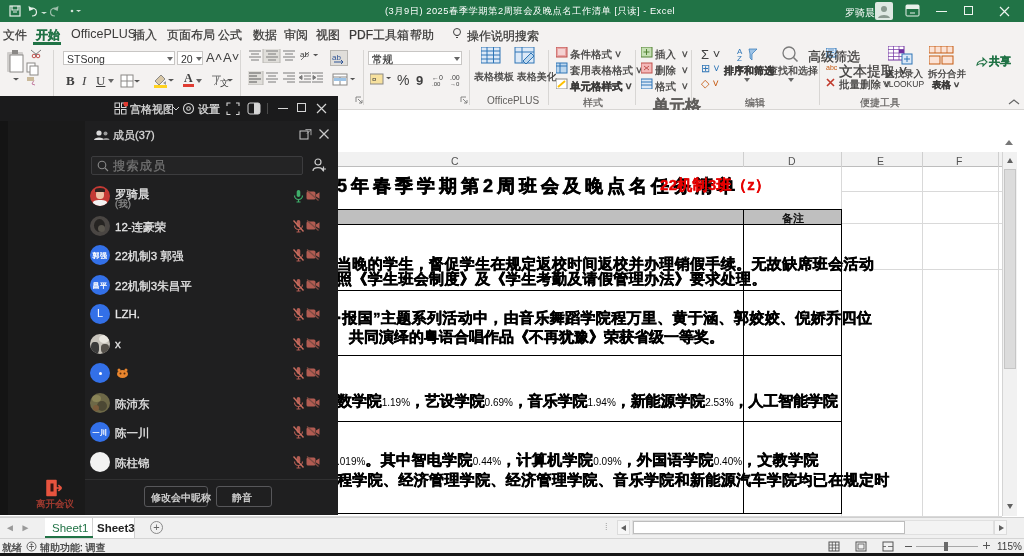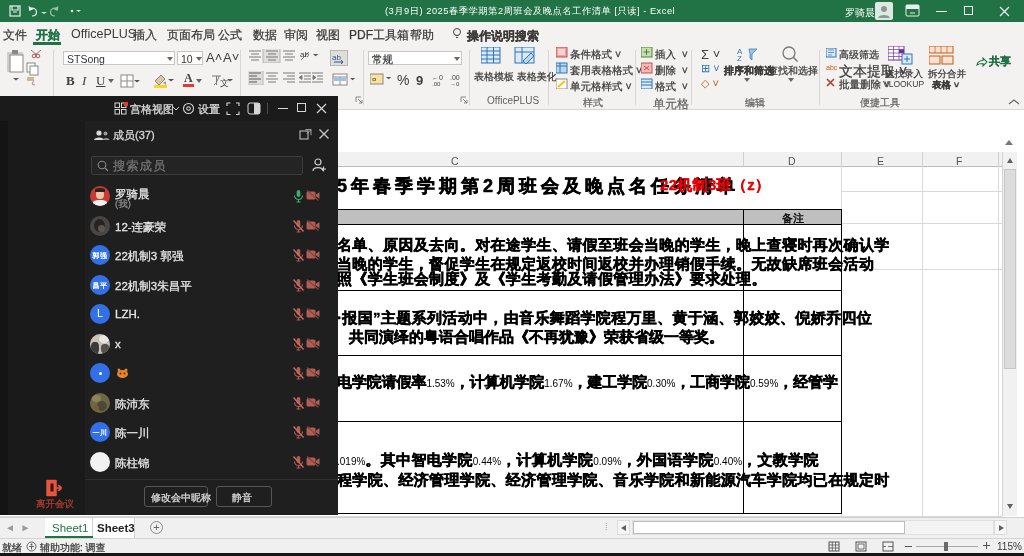--- a/index.html
+++ b/index.html
@@ -62,21 +62,21 @@
 <div class="ab nw cjk" style="left:218px;top:5px;font-weight:normal;-webkit-text-stroke:.25px #3b3a39">公式</div>
 <div class="ab nw cjk" style="left:253px;top:5px;font-weight:normal;-webkit-text-stroke:.25px #3b3a39">数据</div>
 <div class="ab nw cjk" style="left:284px;top:5px;font-weight:normal;-webkit-text-stroke:.25px #3b3a39">审阅</div>
 <div class="ab nw cjk" style="left:316px;top:5px;font-weight:normal;-webkit-text-stroke:.25px #3b3a39">视图</div>
 <div class="ab nw cjk" style="left:349px;top:5px;font-weight:normal;-webkit-text-stroke:.25px #3b3a39">PDF工具箱</div>
 <div class="ab nw cjk" style="left:410px;top:5px;font-weight:normal;-webkit-text-stroke:.25px #3b3a39">帮助</div>
 <svg class="ab" style="left:451px;top:4px" width="12" height="16">
         <circle cx="6" cy="6" r="3.5" stroke="#444" fill="none"></circle>
         <path d="M4.5 9.5h3M5 11.5h2" stroke="#444"></path>
       </svg>
-<div class="ab nw cjk" style="left:467px;top:6px;font-weight:bold;-webkit-text-stroke:.25px #3b3a39">操作说明搜索</div>
+<div class="ab nw cjk" style="left:467px;top:6px;font-weight:normal;-webkit-text-stroke:.25px #3b3a39">操作说明搜索</div>
 </div>
 
 <div class="ab" style="left:0;top:46px;width:1024px;height:64px;background:#f4f2f1;border-bottom:1px solid #d8d6d4"></div>
 <div class="ab" id="ribbon" style="left:0;top:0;width:1024px;height:110px">
 
 <div class="vline" style="left:53px;top:50px;height:55px"></div>
 <div class="vline" style="left:240px;top:50px;height:55px"></div>
 <div class="vline" style="left:363px;top:50px;height:55px"></div>
 <div class="vline" style="left:469px;top:50px;height:55px"></div>
 <div class="vline" style="left:548px;top:50px;height:55px"></div>
@@ -100,21 +100,21 @@
         <rect x="4" y="4" width="8" height="9" fill="#fff" stroke="#8a8886"></rect>
 <path d="M2 17l6 1-2 4 3 1" stroke="#c27ba0" fill="none"></path>
         <rect x="1" y="15" width="7" height="4" fill="#c9b99a"></rect>
 </svg>
 <path class="ab">
 
 <div class="ab" style="left:63px;top:51px;width:112px;height:14px;background:#fff;border:1px solid #c8c6c4"></div>
 <div class="ab nw" style="left:67px;top:53px;font-size:10.5px;color:#333">STSong</div>
 <div class="ab" style="left:167px;top:57px;width:0;height:0;border-left:3px solid transparent;border-right:3px solid transparent;border-top:4px solid #666"></div>
 <div class="ab" style="left:177px;top:51px;width:26px;height:14px;background:#fff;border:1px solid #c8c6c4"></div>
-<div class="ab nw" style="left:181px;top:53px;font-size:10.5px;color:#333">10</div>
+<div class="ab nw" style="left:181px;top:53px;font-size:10.5px;color:#333">20</div>
 <div class="ab" style="left:196px;top:57px;width:0;height:0;border-left:3px solid transparent;border-right:3px solid transparent;border-top:4px solid #666"></div>
 <div class="ab nw" style="left:206px;top:50px;font-size:13px;color:#404040">A˄</div>
 <div class="ab nw" style="left:223px;top:50px;font-size:13px;color:#404040">A˅</div>
 <div class="ab nw" style="left:66px;top:73px;font-size:13px;font-weight:bold;color:#404040;font-family:'Liberation Serif'">B</div>
 <div class="ab nw" style="left:82px;top:73px;font-size:13px;font-style:italic;color:#404040;font-family:'Liberation Serif'">I</div>
 <div class="ab nw" style="left:96px;top:73px;font-size:13px;text-decoration:underline;color:#404040;font-family:'Liberation Serif'">U</div>
 <div class="ab" style="left:108px;top:79px;width:0;height:0;border-left:3px solid transparent;border-right:3px solid transparent;border-top:4px solid #666"></div>
 <svg class="ab" style="left:120px;top:74px" width="20" height="14">
           <rect x="1" y="1" width="12" height="12" fill="#fff" stroke="#8a8886"></rect>
           <path d="M1 7h12M7 1v12" stroke="#8a8886"></path>
@@ -221,21 +221,21 @@
             <rect x="0" y="0" width="11" height="10" fill="#bdd7ee" stroke="#2e75b6"></rect>
             <path d="M0 3h11M4 0v10" stroke="#2e75b6"></path>
           </g>
 <g transform="translate(0 32)">
             <rect x="0" y="0" width="11" height="10" fill="#fff" stroke="#8a8886"></rect>
             <path d="M2 8l7-6" stroke="#ffc000" stroke-width="2"></path>
           </g>
 </svg>
 <div class="ab nw cjk" style="left:570px;top:48px;font-size:10.5px;color:#3b3a39;font-weight:normal;-webkit-text-stroke:.25px #3b3a39">条件格式 ˅</div>
 <div class="ab nw cjk" style="left:570px;top:64px;font-size:10.5px;color:#3b3a39;font-weight:normal;-webkit-text-stroke:.25px #3b3a39">套用表格格式 ˅</div>
-<div class="ab nw cjk" style="left:570px;top:80px;font-size:10.5px;color:#3b3a39;font-weight:normal;-webkit-text-stroke:.25px #3b3a39">单元格样式 ˅</div>
+<div class="ab nw cjk" style="left:570px;top:80px;font-size:10.5px;color:#3b3a39;font-weight:bold;-webkit-text-stroke:.25px #3b3a39">单元格样式 ˅</div>
 
 <svg class="ab" style="left:641px;top:47px" width="12" height="42">
 <rect x="0" y="0" width="11" height="10" fill="#c6e0b4" stroke="#538135"></rect>
           <path d="M5.5 2v6M2.5 5h6" stroke="#538135"></path>
 <g transform="translate(0 16)">
             <rect x="0" y="0" width="11" height="10" fill="#f4b8b8" stroke="#c0504d"></rect>
             <path d="M3 3l5 4M8 3l-5 4" stroke="#c0504d"></path>
           </g>
 <g transform="translate(0 32)">
             <rect x="0" y="0" width="11" height="10" fill="#dce9f7" stroke="#2e75b6"></rect>
@@ -263,21 +263,21 @@
         </svg>
 <div class="ab nw cjk" style="left:768px;top:64px;font-size:10px;color:#3b3a39;font-weight:normal;-webkit-text-stroke:.25px #3b3a39">查找和选择</div>
 <div class="ab" style="left:788px;top:78px;width:0;height:0;border-left:3px solid transparent;border-right:3px solid transparent;border-top:4px solid #666"></div>
 
 <svg class="ab" style="left:826px;top:48px" width="11" height="40">
 <rect x="0" y="0" width="10" height="9" fill="#dce9f7" stroke="#2e75b6"></rect>
           <path d="M2 2h6M2 4.5h6M2 7h4" stroke="#2e75b6" stroke-width=".7"></path>
 <text x="0" y="22" font-size="7" fill="#c55a11">abc</text>
 <path d="M1 31l7 7M8 31l-7 7" stroke="#c0392b" stroke-width="1.6"></path>
 </svg>
-<div class="ab nw cjk" style="left:839px;top:48px;font-size:10px;color:#3b3a39;font-weight:normal;-webkit-text-stroke:.25px #3b3a39">高级筛选</div>
+<div class="ab nw cjk" style="left:808px;top:48px;font-size:13px;color:#3b3a39;font-weight:normal;-webkit-text-stroke:.25px #3b3a39">高级筛选</div>
 <div class="ab nw cjk" style="left:839px;top:63px;font-size:14px;color:#3b3a39;font-weight:normal;-webkit-text-stroke:.25px #3b3a39">文本提取 ˅</div>
 <div class="ab nw cjk" style="left:839px;top:78px;font-size:10.5px;color:#3b3a39;font-weight:normal;-webkit-text-stroke:.25px #3b3a39">批量删除 ˅</div>
 <svg class="ab" style="left:888px;top:46px" width="26" height="20">
 <rect x="0" y="0" width="16" height="14" fill="#fff" stroke="#7030a0"></rect>
           <path d="M0 3.5h16M0 7h16M0 10.5h16M5.5 0v14M11 0v14" stroke="#7030a0" stroke-width=".7"></path>
           <rect x="11" y="3.5" width="5" height="3.5" fill="#7030a0"></rect>
 <rect x="14" y="8" width="10" height="10" fill="#dce9f7" stroke="#2e75b6"></rect>
           <path d="M16 13h6m-3-3v6" stroke="#2e75b6"></path>
 </svg>
 <div class="ab nw cjk" style="left:885px;top:68px;font-size:9.5px;color:#3b3a39;font-weight:normal;-webkit-text-stroke:.25px #3b3a39">查找录入</div>
@@ -287,21 +287,21 @@
           <path d="M6 0v7M12 0v7M18 0v7" stroke="#c55a11" stroke-width=".7"></path>
 <rect x="0" y="10" width="11" height="8" fill="#fbe2d5" stroke="#c55a11"></rect>
           <rect x="13" y="10" width="11" height="8" fill="#fbe2d5" stroke="#c55a11"></rect>
 </svg>
 <div class="ab nw cjk" style="left:928px;top:68px;font-size:9.5px;color:#3b3a39;font-weight:normal;-webkit-text-stroke:.25px #3b3a39">拆分合并</div>
 <div class="ab nw cjk" style="left:932px;top:79px;font-size:9.5px;color:#3b3a39;font-weight:bold;-webkit-text-stroke:.25px #3b3a39">表格 ˅</div>
 
 <div class="ab nw cjk" style="left:396px;top:112px;font-size:14px;color:#605e5c;font-weight:normal;-webkit-text-stroke:.2px #605e5c">数字</div>
 <div class="ab nw" style="left:487px;top:95px;font-size:10px;color:#605e5c">OfficePLUS</div>
 <div class="ab nw cjk" style="left:583px;top:96px;font-size:10px;color:#605e5c;font-weight:normal;-webkit-text-stroke:.2px #605e5c">样式</div>
-<div class="ab nw cjk" style="left:653px;top:96px;font-size:12px;color:#605e5c;font-weight:normal;-webkit-text-stroke:.2px #605e5c">单元格</div>
+<div class="ab nw cjk" style="left:653px;top:96px;font-size:16px;color:#605e5c;font-weight:bold;-webkit-text-stroke:.2px #605e5c">单元格</div>
 <div class="ab nw cjk" style="left:745px;top:96px;font-size:10px;color:#605e5c;font-weight:normal;-webkit-text-stroke:.2px #605e5c">编辑</div>
 <div class="ab nw cjk" style="left:860px;top:96px;font-size:10px;color:#605e5c;font-weight:normal;-webkit-text-stroke:.2px #605e5c">便捷工具</div>
 <svg class="ab" style="left:355px;top:96px" width="8" height="8">
           <path d="M1 1h5M1 1v5M3 3l4 4M7 4v3h-3" stroke="#7a7a7a" fill="none" stroke-width=".9"></path>
         </svg>
 <svg class="ab" style="left:460px;top:96px" width="8" height="8">
           <path d="M1 1h5M1 1v5M3 3l4 4M7 4v3h-3" stroke="#7a7a7a" fill="none" stroke-width=".9"></path>
         </svg>
 <svg class="ab" style="left:975px;top:55px" width="13" height="12">
           <path d="M2 10c0-4 5-4.5 6-4.5V3l4 4-4 4V8.5C6 8.5 3.5 8.7 2 10z" stroke="#217346" fill="none" stroke-width="1.1"></path>
@@ -346,26 +346,25 @@
 
 <div class="ab" style="left:0;top:209px;width:842px;height:1px;background:#000"></div>
 <div class="ab" style="left:0;top:224px;width:842px;height:1px;background:#000"></div>
 <div class="ab" style="left:0;top:290px;width:842px;height:1px;background:#000"></div>
 <div class="ab" style="left:0;top:355px;width:842px;height:1px;background:#000"></div>
 <div class="ab" style="left:0;top:421px;width:842px;height:1px;background:#000"></div>
 <div class="ab" style="left:0;top:513px;width:842px;height:1px;background:#000"></div>
 <div class="ab" style="left:743px;top:209px;width:1px;height:305px;background:#000"></div>
 <div class="ab" style="left:841px;top:209px;width:1px;height:305px;background:#000"></div>
 
-<div class="ab nw btx" style="left:337px;top:236px">名单、原因及去向。对在途学生、请假至班会当晚的学生，晚上查寝时再次确认学</div>
 <div class="ab nw btx" style="left:337px;top:255px">当晚的学生，督促学生在规定返校时间返校并办理销假手续。无故缺席班会活动</div>
 <div class="ab nw btx" style="left:337px;top:270px">照《学生班会制度》及《学生考勤及请假管理办法》要求处理。</div>
 <div class="ab nw btx" style="left:337px;top:309px">·报国”主题系列活动中，由音乐舞蹈学院程万里、黄于涵、郭姣姣、倪娇乔四位</div>
 <div class="ab nw btx" style="left:349px;top:328px;letter-spacing:0">共同演绎的粤语合唱作品《不再犹豫》荣获省级一等奖。</div>
-<div class="ab nw btx" style="left:337px;top:373px;letter-spacing:-.1px">电学院请假率<span class="num">1.53%</span>，计算机学院<span class="num">1.67%</span>，建工学院<span class="num">0.30%</span>，工商学院<span class="num">0.59%</span>，经管学</div>
+<div class="ab nw btx" style="left:337px;top:392px;letter-spacing:-.1px">数学院<span class="num">1.19%</span>，艺设学院<span class="num">0.69%</span>，音乐学院<span class="num">1.94%</span>，新能源学院<span class="num">2.53%</span>，人工智能学院</div>
 <div class="ab nw btx" style="left:337px;top:451px"><span class="num">.019%</span>。其中智电学院<span class="num">0.44%</span>，计算机学院<span class="num">0.09%</span>，外国语学院<span class="num">0.40%</span>，文教学院</div>
 <div class="ab nw btx" style="left:337px;top:471px">程学院、经济管理学院、经济管理学院、音乐学院和新能源汽车学院均已在规定时</div>
 </div>
 
 <div class="ab" id="vscroll" style="left:1002px;top:152px;width:15px;height:364px;background:#f1f1f1;border-left:1px solid #d4d4d4">
 <div class="ab" style="left:4px;top:6px;width:0;height:0;border-left:3.5px solid transparent;border-right:3.5px solid transparent;border-bottom:5px solid #606060"></div>
 <div class="ab" style="left:1px;top:17px;width:12px;height:200px;background:#dcdcdc;border:1px solid #c6c6c6"></div>
 <div class="ab" style="left:4px;top:352px;width:0;height:0;border-left:3.5px solid transparent;border-right:3.5px solid transparent;border-top:5px solid #606060"></div>
 </div>
 

